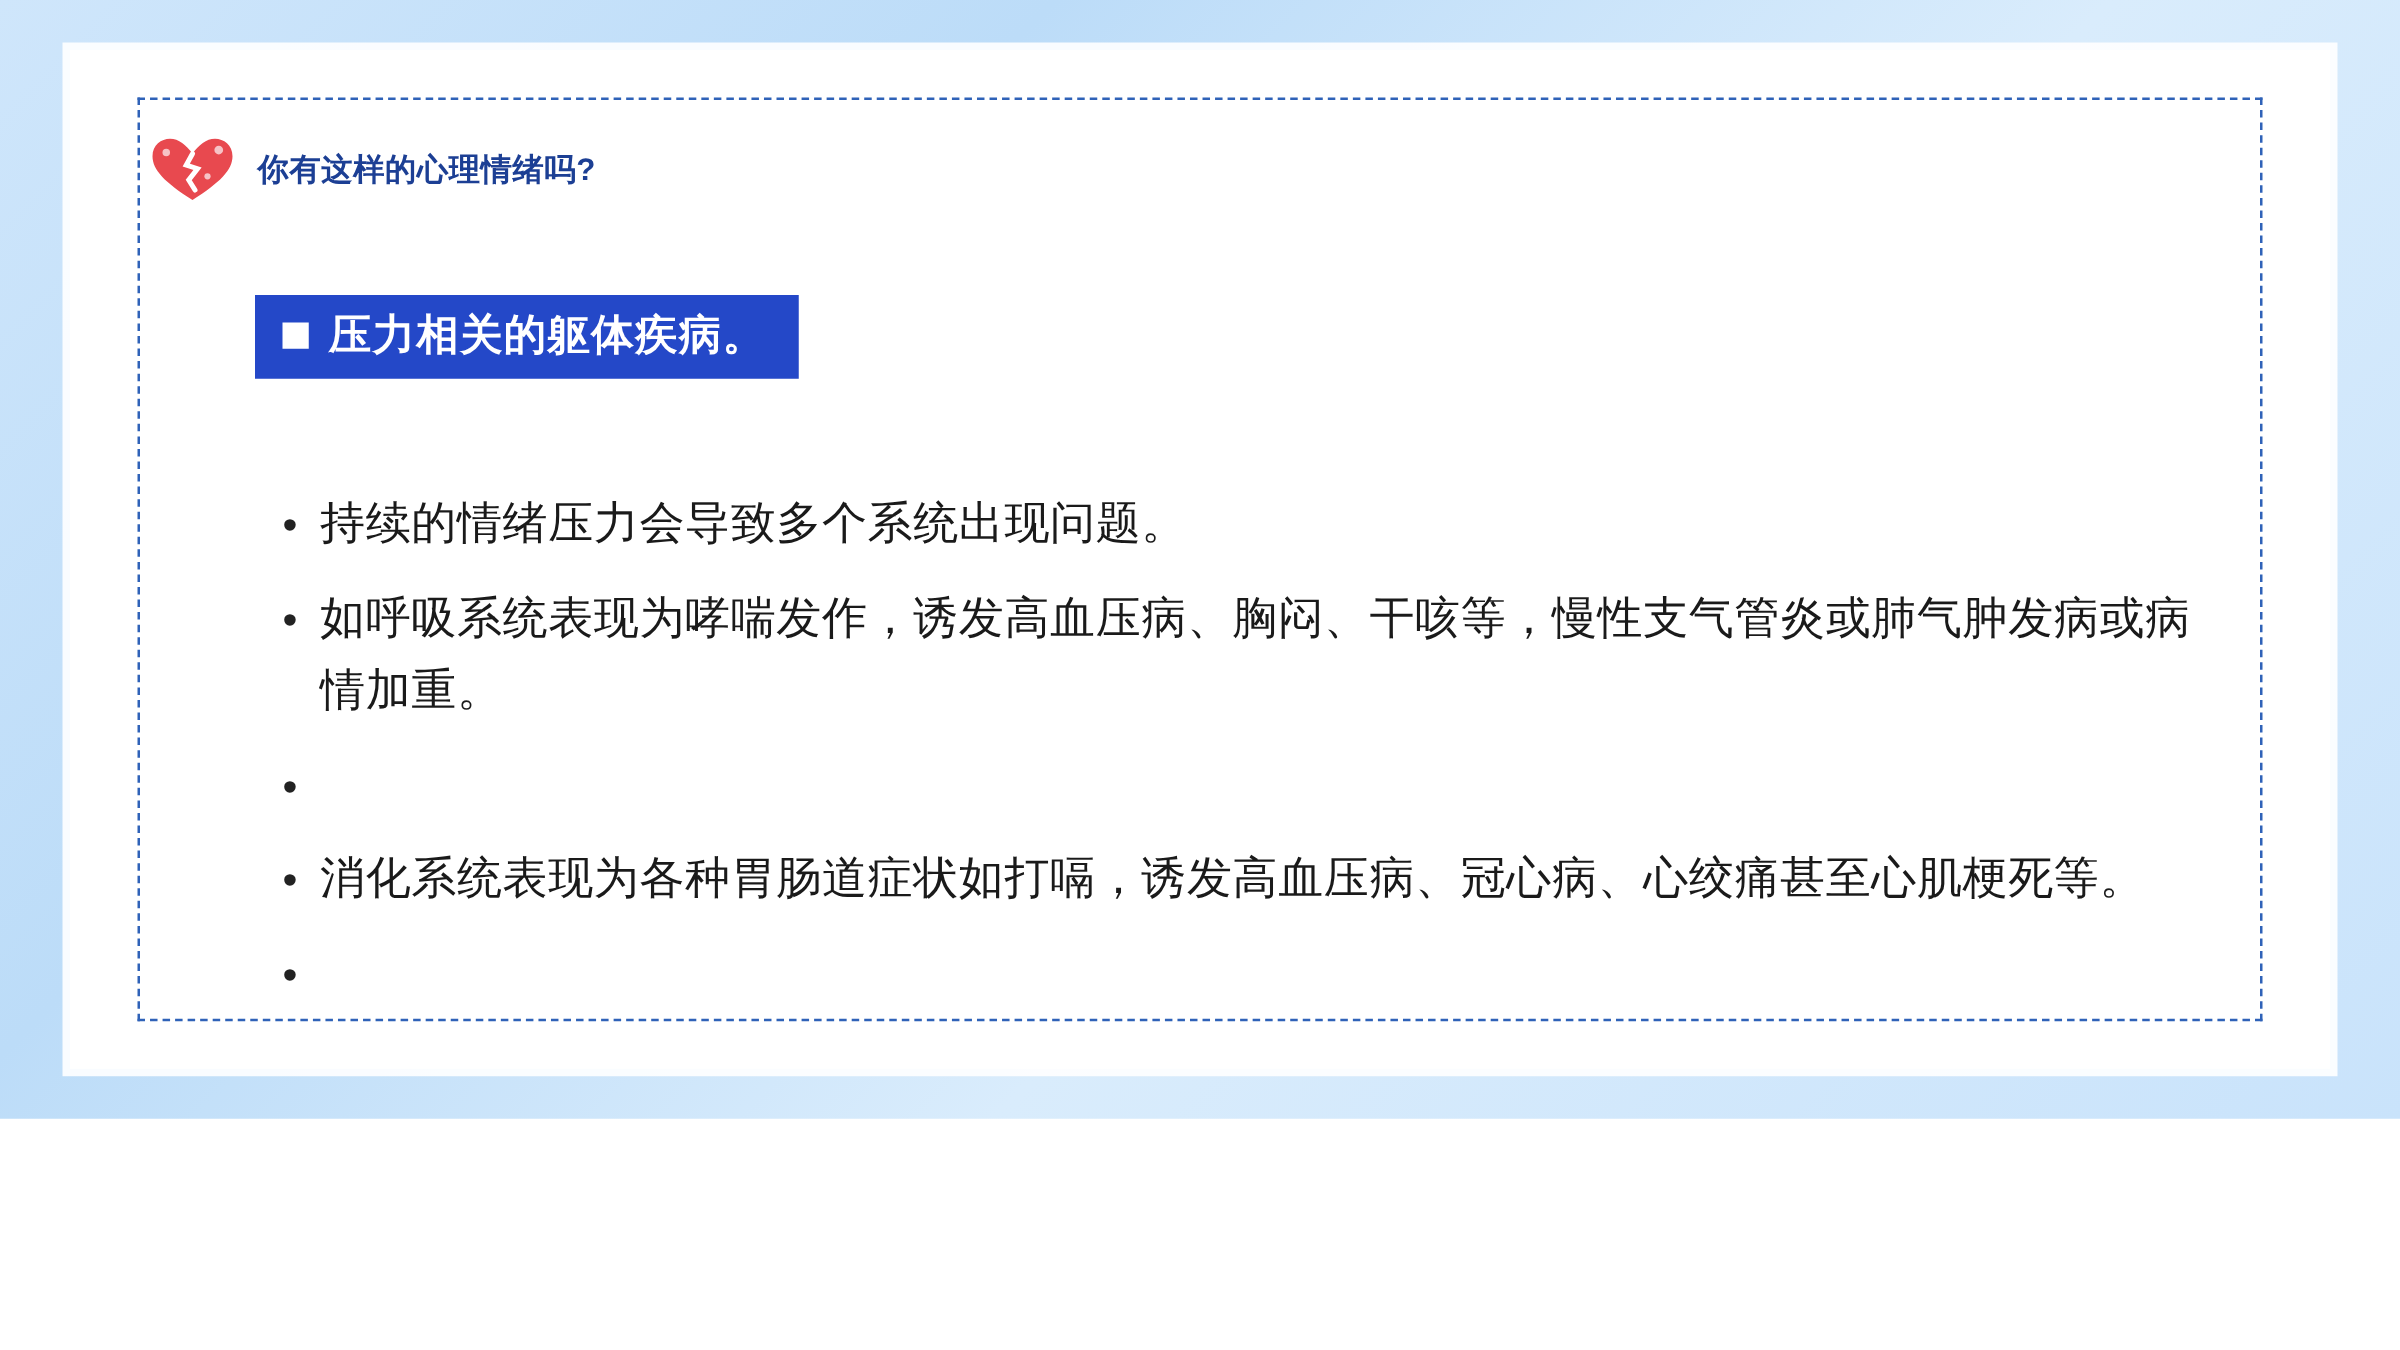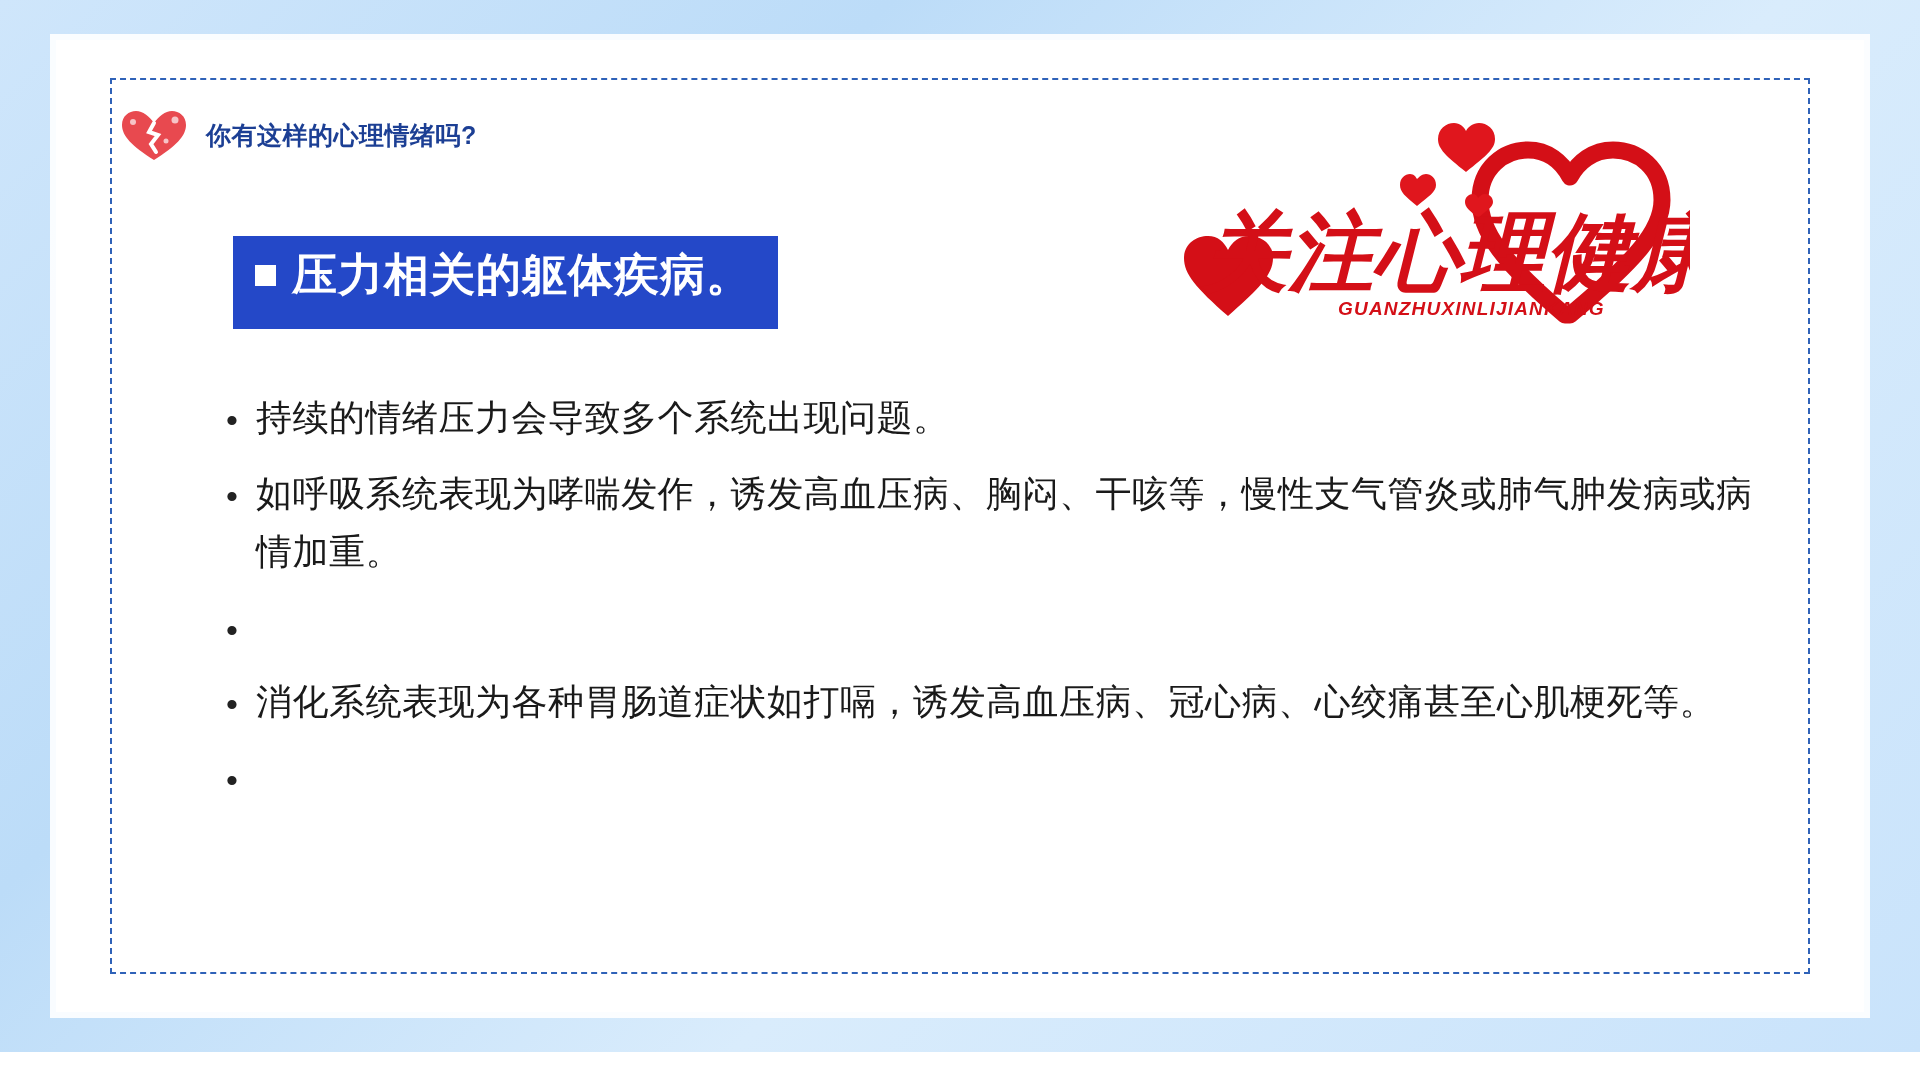--- a/index.html
+++ b/index.html
@@ -8,21 +8,21 @@
     width: 1920px;
     height: 1080px;
     overflow: hidden;
     font-family: "Liberation Sans", sans-serif;
   }
 
   
   .slide {
     position: relative;
     width: 1920px;
-    height: 1052px;
+    height: 895px;
     background: linear-gradient(135deg, #cfe6fb 0%, #bcdcf8 30%, #d9ecfc 60%, #c9e3fb 100%);
     box-sizing: border-box;
   }
 
   
   .white-frame {
     position: absolute;
     left: 56px;
     top: 40px;
     right: 56px;
@@ -61,27 +61,27 @@
     font-size: 25px;
     font-weight: bold;
     color: #1c3f94;
     letter-spacing: 0.5px;
     white-space: nowrap;
   }
 
   
   .label-bar {
     position: absolute;
-    left: 233px;
+    left: 204px;
     top: 236px;
     background: #2448c8;
     color: #ffffff;
-    font-size: 45px;
+    font-size: 34px;
     font-weight: bold;
-    padding: 9px 26px 24px 22px;
+    padding: 9px 26px 12px 22px;
     display: flex;
     align-items: center;
     gap: 16px;
     white-space: nowrap;
     letter-spacing: 1px;
   }
   .label-square {
     width: 21px;
     height: 21px;
     background: #ffffff;
@@ -148,35 +148,20 @@
       </svg>
     </span>
     <span class="header-title">你有这样的心理情绪吗?</span>
   </div>
 
   <div class="label-bar">
     <span class="label-square"></span>
     <span>压力相关的躯体疾病。</span>
   </div>
 
-  <div class="logo">
-    <svg width="520" height="230" viewBox="0 0 520 230" xmlns="http://www.w3.org/2000/svg">
-
-      <path d="M395 205 C330 150 310 120 310 90 C310 58 334 40 358 40 C378 40 392 52 400 67 C408 52 423 40 443 40 C468 40 492 58 492 90 C492 120 466 150 400 205 Z" fill="none" stroke="#d40f17" stroke-width="17" stroke-linejoin="round"></path>
-
-      <path d="M296 62 C276 46 268 39 268 29 C268 19 276 13 284 13 C290 13 294 17 296 21 C298 17 303 13 309 13 C317 13 325 19 325 29 C325 39 316 46 296 62 Z" fill="#e0161d"></path>
-      <path d="M247 96 C235 86 230 82 230 75 C230 68 235 64 240 64 C244 64 246 67 247 69 C249 67 252 64 256 64 C261 64 266 68 266 75 C266 82 259 86 247 96 Z" fill="#e0161d"></path>
-      <path d="M308 108 C299 100 295 97 295 92 C295 87 299 84 303 84 C306 84 307 86 308 88 C310 86 312 84 315 84 C319 84 323 87 323 92 C323 97 317 100 308 108 Z" fill="#e0161d"></path>
-
-      <path d="M58 206 C26 178 14 164 14 148 C14 134 26 126 38 126 C48 126 54 132 58 140 C62 132 69 126 79 126 C92 126 103 134 103 148 C103 164 90 178 58 206 Z" fill="#d40f17"></path>
-
-      <text x="32" y="172" font-family="Liberation Serif, serif" font-size="86" font-weight="bold" font-style="italic" fill="#d40f17">关注心理健康</text>
-      <text x="168" y="205" font-family="Liberation Sans, sans-serif" font-size="19" font-weight="bold" font-style="italic" letter-spacing="1.2" fill="#d40f17">GUANZHUXINLIJIANKANG</text>
-    </svg>
-  </div>
 
   <div class="body-list">
     <div class="bullet-row">
       <span class="bullet-dot">•</span>
       <span class="bullet-text">持续的情绪压力会导致多个系统出现问题。</span>
     </div>
     <div class="bullet-row">
       <span class="bullet-dot">•</span>
       <span class="bullet-text">如呼吸系统表现为哮喘发作，诱发高血压病、胸闷、干咳等，慢性支气管炎或肺气肿发病或病情加重。</span>
     </div>

